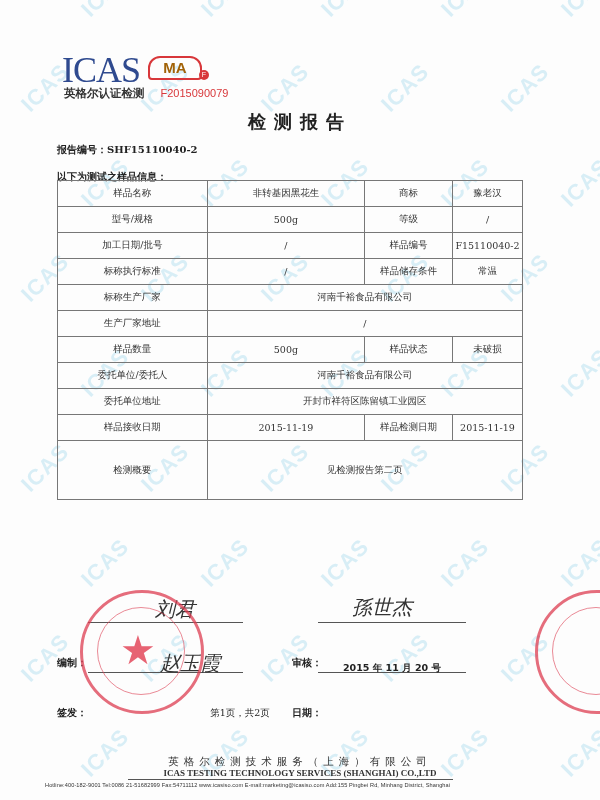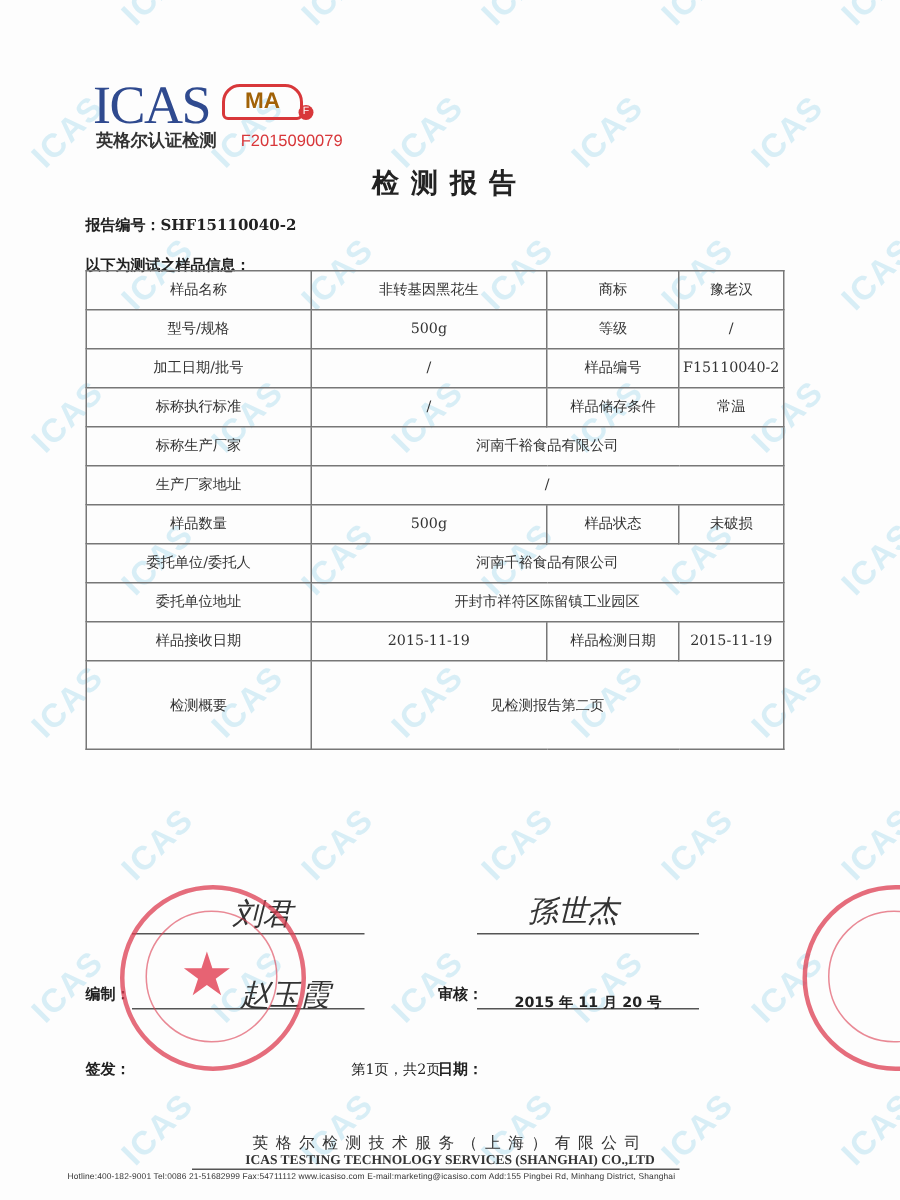--- a/index.html
+++ b/index.html
@@ -29,21 +29,21 @@
   table.info tr.tall td { height:58px; }
   .sig { position:absolute; font-size:10px; font-weight:bold; z-index:2;margin-top:44px; }
   .sigline { position:absolute; border-bottom:1px solid #555; z-index:2; }
   .sigscribble { position:absolute; font-family:"DejaVu Serif", serif; font-size:20px; color:#333;
                  font-style:italic; z-index:3; }
   .date-val { position:absolute; left:343px; top:662px; font-size:9.5px; font-weight:bold; z-index:3;
               font-family:"DejaVu Sans", sans-serif; }
   .stamp { position:absolute; border-radius:50%; border:3px solid rgba(220,60,80,0.75); z-index:4; }
   .stamp-inner { position:absolute; border-radius:50%; border:1px solid rgba(220,60,80,0.6); }
   .star { position:absolute; color:rgba(225,60,80,0.8); font-size:40px; line-height:40px; }
-  .page-no { position:absolute; left:0; width:480px; top:707px; text-align:center; font-size:9.5px; z-index:2;padding-left:24px; }
+  .page-no { position:absolute; left:0; width:480px; top:707px; text-align:center; font-size:9.5px; z-index:2; }
   .foot-cn { position:absolute; left:0; width:600px; top:755px; text-align:center; font-size:10.5px;
              letter-spacing:5px; color:#333; z-index:2; }
   .foot-en { position:absolute; left:0; width:600px; top:768px; text-align:center; font-size:9px;
              font-weight:bold; color:#333; z-index:2; font-family:"Liberation Serif", serif; }
   .foot-rule { position:absolute; left:128px; width:325px; top:779px; border-top:1px solid #555; z-index:2; }
   .foot-contact { position:absolute; left:45px; width:520px; top:782px; font-size:5.6px; color:#333;
                   font-family:"Liberation Sans", sans-serif; white-space:nowrap; z-index:2; letter-spacing:0.1px; }
 </style>
 </head>
 <body>

